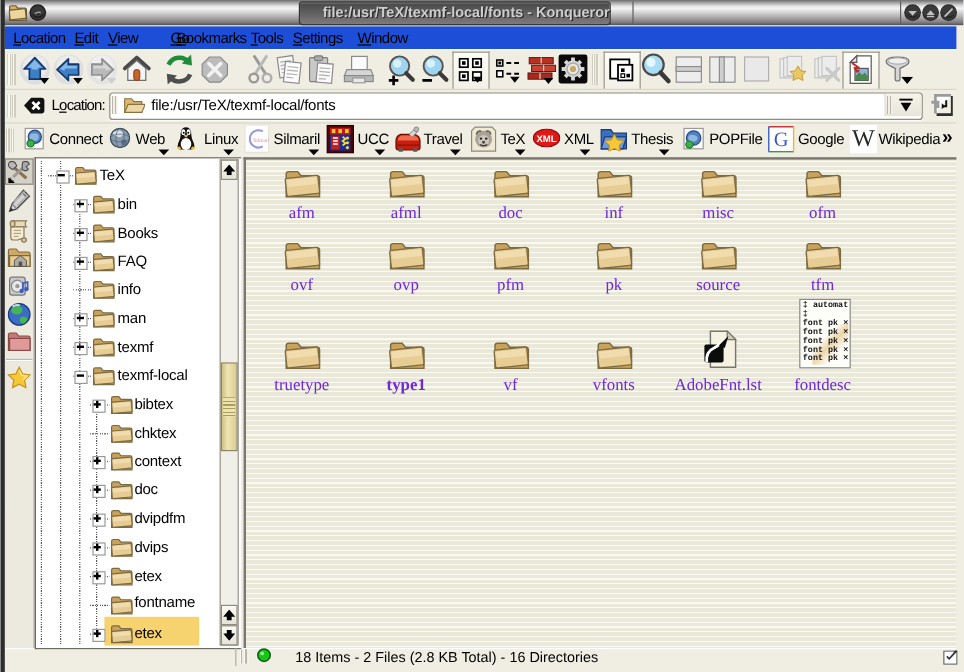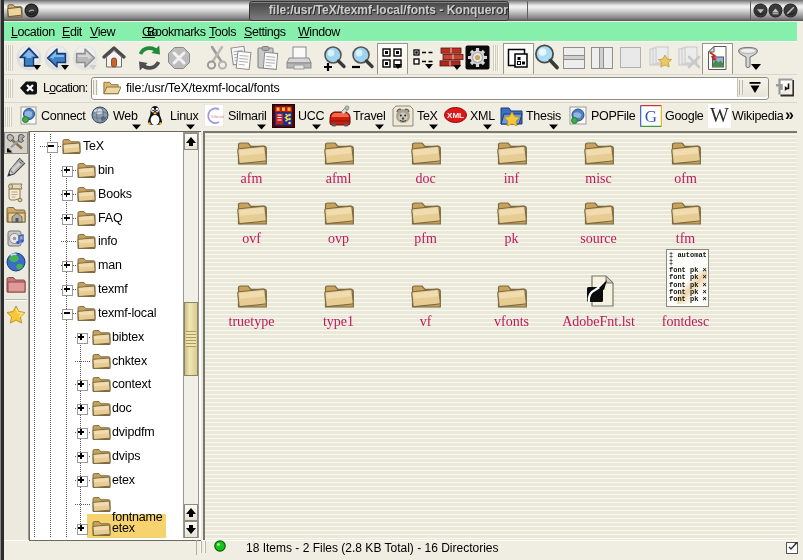--- a/index.html
+++ b/index.html
@@ -4,38 +4,38 @@
 body{width:803px;height:560px;overflow:hidden;position:relative;font-family:"Liberation Sans",sans-serif;background:#f0eee2;}
 .abs{position:absolute;}
 
 #bL{left:0;top:0;width:4px;height:560px;background:linear-gradient(90deg,#8a8a8a 0 1px,#2c2c2c 1px 4px);}
 
 #title{left:0;top:0;width:803px;height:21px;background:linear-gradient(180deg,#6e6e6e 0,#9e9e9e 2px,#e2e2e2 5px,#f4f4f4 7px,#d8d8d8 10px,#b0b0b0 14px,#909090 17px,#787878 19px,#505050 21px);}
 #tcap{left:249px;top:1px;width:258px;height:18px;background:linear-gradient(180deg,#474747,#5e5e5e 45%,#717171 80%,#7a7a7a);border:1px solid #363636;border-radius:3px;color:#cdcdcd;font-weight:bold;font-size:12px;line-height:17px;text-align:right;text-shadow:1px 1px 0 #2a2a2a;box-shadow:inset 0 1px 0 #808080;}
 #tsep1{left:527px;top:1px;width:1px;height:19px;background:#5f5f5f;}
 #tsep2{left:750px;top:1px;width:1px;height:19px;background:#5f5f5f;}
 
-#menubar{left:4px;top:22px;width:793px;height:19px;background:#86efac;font-size:12.5px;letter-spacing:-0.45px;color:#000;}
+#menubar{left:4px;top:22px;width:793px;height:19px;background:#1d4ed8;font-size:12.5px;letter-spacing:-0.45px;color:#000;}
 #menubar span{position:absolute;top:3px;}
 
 .bar{left:4px;width:793px;background:#f0eee2;}
 #tb1{top:41px;height:33px;border-top:1px solid #fbfaf5;}
 #tb2{top:74px;height:28px;border-top:1px solid #d9d7c9;}
 #tb3{top:102px;height:29px;border-top:1px solid #d9d7c9;border-bottom:1px solid #c9c7b9;}
 .handle{position:absolute;width:8px;background:repeating-linear-gradient(90deg,#cfcdbf 0 1px,#fbfaf2 1px 2px,#cfcdbf 2px 3px,transparent 3px 4px);}
 
 #tabcol{left:4px;top:131px;width:24px;height:409px;background:#eceadf;border-right:1px solid #9c9a90;}
 #tree{left:29px;top:131px;width:171px;height:408px;background:#fff;border:1px solid #6c6a60;border-right:none;font-size:13px;}
 #treesb{left:183px;top:132px;width:16px;height:406px;background:#f2f1e9;}
 #splitter{left:200px;top:131px;width:3px;height:409px;background:#eceadf;}
 #main{left:203px;top:131px;width:592px;height:409px;border-top:2px solid #7a786e;border-left:2px solid #7a786e;background:repeating-linear-gradient(180deg,#e9e8d9 0 1px,#fafaf2 1px 2px,#e9e8d9 2px 4px);}
 #status{left:4px;top:540px;width:793px;height:15px;background:#f0eee2;border-top:1px solid #fff;font-size:11px;}
 .icn{position:absolute;}
 .bmtext{position:absolute;top:8px;font-size:12.5px;letter-spacing:-0.3px;color:#000;white-space:nowrap;}
-.mvlabel{position:absolute;font-family:"Liberation Serif",serif;font-size:14px;color:#be185d;text-align:center;width:87px;}
+.mvlabel{position:absolute;font-family:"Liberation Serif",serif;font-size:14px;color:#6d28d9;text-align:center;width:87px;}
 .vdot{width:1px;background:repeating-linear-gradient(180deg,#5a5a5a 0 1px,transparent 1px 2px);}
 .hdot{height:1px;background:repeating-linear-gradient(90deg,#5a5a5a 0 1px,transparent 1px 2px);}
 .expb{width:9px;height:9px;background:#fff;border:1px solid #999;}
 .exph{width:6px;height:1.8px;background:#000;}
 .expv{width:1.8px;height:6px;background:#000;}
 .tlab{font-size:12.5px;letter-spacing:-0.2px;color:#000;white-space:nowrap;}
 
 </style></head>
 <body>
 <div class="abs" id="title"></div>
@@ -674,21 +674,21 @@
         </g>
       </svg>
 <div class="abs tlab" style="left:112px;top:473px;">etex</div>
 <svg class="icn" style="left:90.5px;top:495px;" width="20" height="18" viewBox="0 0 20 18">
         <path d="M2 16.5 V4 q0-1.4 1.4-1.4 h4.6 l1.8 2.2 h7.8 q1.4 0 1.4 1.4 V16.5 Z" fill="#c9a25c" stroke="#7c6a42"></path>
         <g transform="rotate(-5 3 16)">
           <rect x="2.6" y="7.2" width="16.6" height="9.3" rx="1" fill="#e7cc93" stroke="#7c6a42"></rect>
           <rect x="3.6" y="8.2" width="14.6" height="3.5" rx="1" fill="#f0dcae"></rect>
         </g>
       </svg>
-<div class="abs tlab" style="left:112px;top:510px;">fontname</div>
+<div class="abs tlab" style="left:112px;top:495px;">fontname</div>
 <div class="abs expb" style="left:76.5px;top:523.5px;"></div>
 <div class="abs exph" style="left:78.0px;top:527.1px;"></div>
 <div class="abs expv" style="left:80.1px;top:525.0px;"></div>
 <svg class="icn" style="left:90.5px;top:519px;" width="20" height="18" viewBox="0 0 20 18">
         <path d="M2 16.5 V4 q0-1.4 1.4-1.4 h4.6 l1.8 2.2 h7.8 q1.4 0 1.4 1.4 V16.5 Z" fill="#c9a25c" stroke="#7c6a42"></path>
         <g transform="rotate(-5 3 16)">
           <rect x="2.6" y="7.2" width="16.6" height="9.3" rx="1" fill="#e7cc93" stroke="#7c6a42"></rect>
           <rect x="3.6" y="8.2" width="14.6" height="3.5" rx="1" fill="#f0dcae"></rect>
         </g>
       </svg>
@@ -813,21 +813,21 @@
       </g>
     </svg>
 <div class="mvlabel" style="left:208px;top:314px;">truetype</div>
 <svg class="icn" style="left:323px;top:282px;" width="32" height="28" viewBox="0 0 32 28">
       <path d="M2.5 25 V6 q0-2 2-2 h7.6 l2.8 3.4 h13.4 q2 0 2 2 V25 Z" fill="#c9a25c" stroke="#7c6a42" stroke-width="1.2"></path>
       <g transform="rotate(-6 3 25)">
         <rect x="3.2" y="9.8" width="27.4" height="15" rx="1.5" fill="#e7cc93" stroke="#7c6a42" stroke-width="1.1"></rect>
         <rect x="4.6" y="11.2" width="24.6" height="5.8" rx="1.2" fill="#f0dcae"></rect>
       </g>
     </svg>
-<div class="mvlabel" style="left:295px;top:314px;">type1</div>
+<div class="mvlabel" style="left:295px;top:314px;font-weight:bold;">type1</div>
 <svg class="icn" style="left:410px;top:282px;" width="32" height="28" viewBox="0 0 32 28">
       <path d="M2.5 25 V6 q0-2 2-2 h7.6 l2.8 3.4 h13.4 q2 0 2 2 V25 Z" fill="#c9a25c" stroke="#7c6a42" stroke-width="1.2"></path>
       <g transform="rotate(-6 3 25)">
         <rect x="3.2" y="9.8" width="27.4" height="15" rx="1.5" fill="#e7cc93" stroke="#7c6a42" stroke-width="1.1"></rect>
         <rect x="4.6" y="11.2" width="24.6" height="5.8" rx="1.2" fill="#f0dcae"></rect>
       </g>
     </svg>
 <div class="mvlabel" style="left:382px;top:314px;">vf</div>
 <svg class="icn" style="left:496px;top:282px;" width="32" height="28" viewBox="0 0 32 28">
       <path d="M2.5 25 V6 q0-2 2-2 h7.6 l2.8 3.4 h13.4 q2 0 2 2 V25 Z" fill="#c9a25c" stroke="#7c6a42" stroke-width="1.2"></path>

